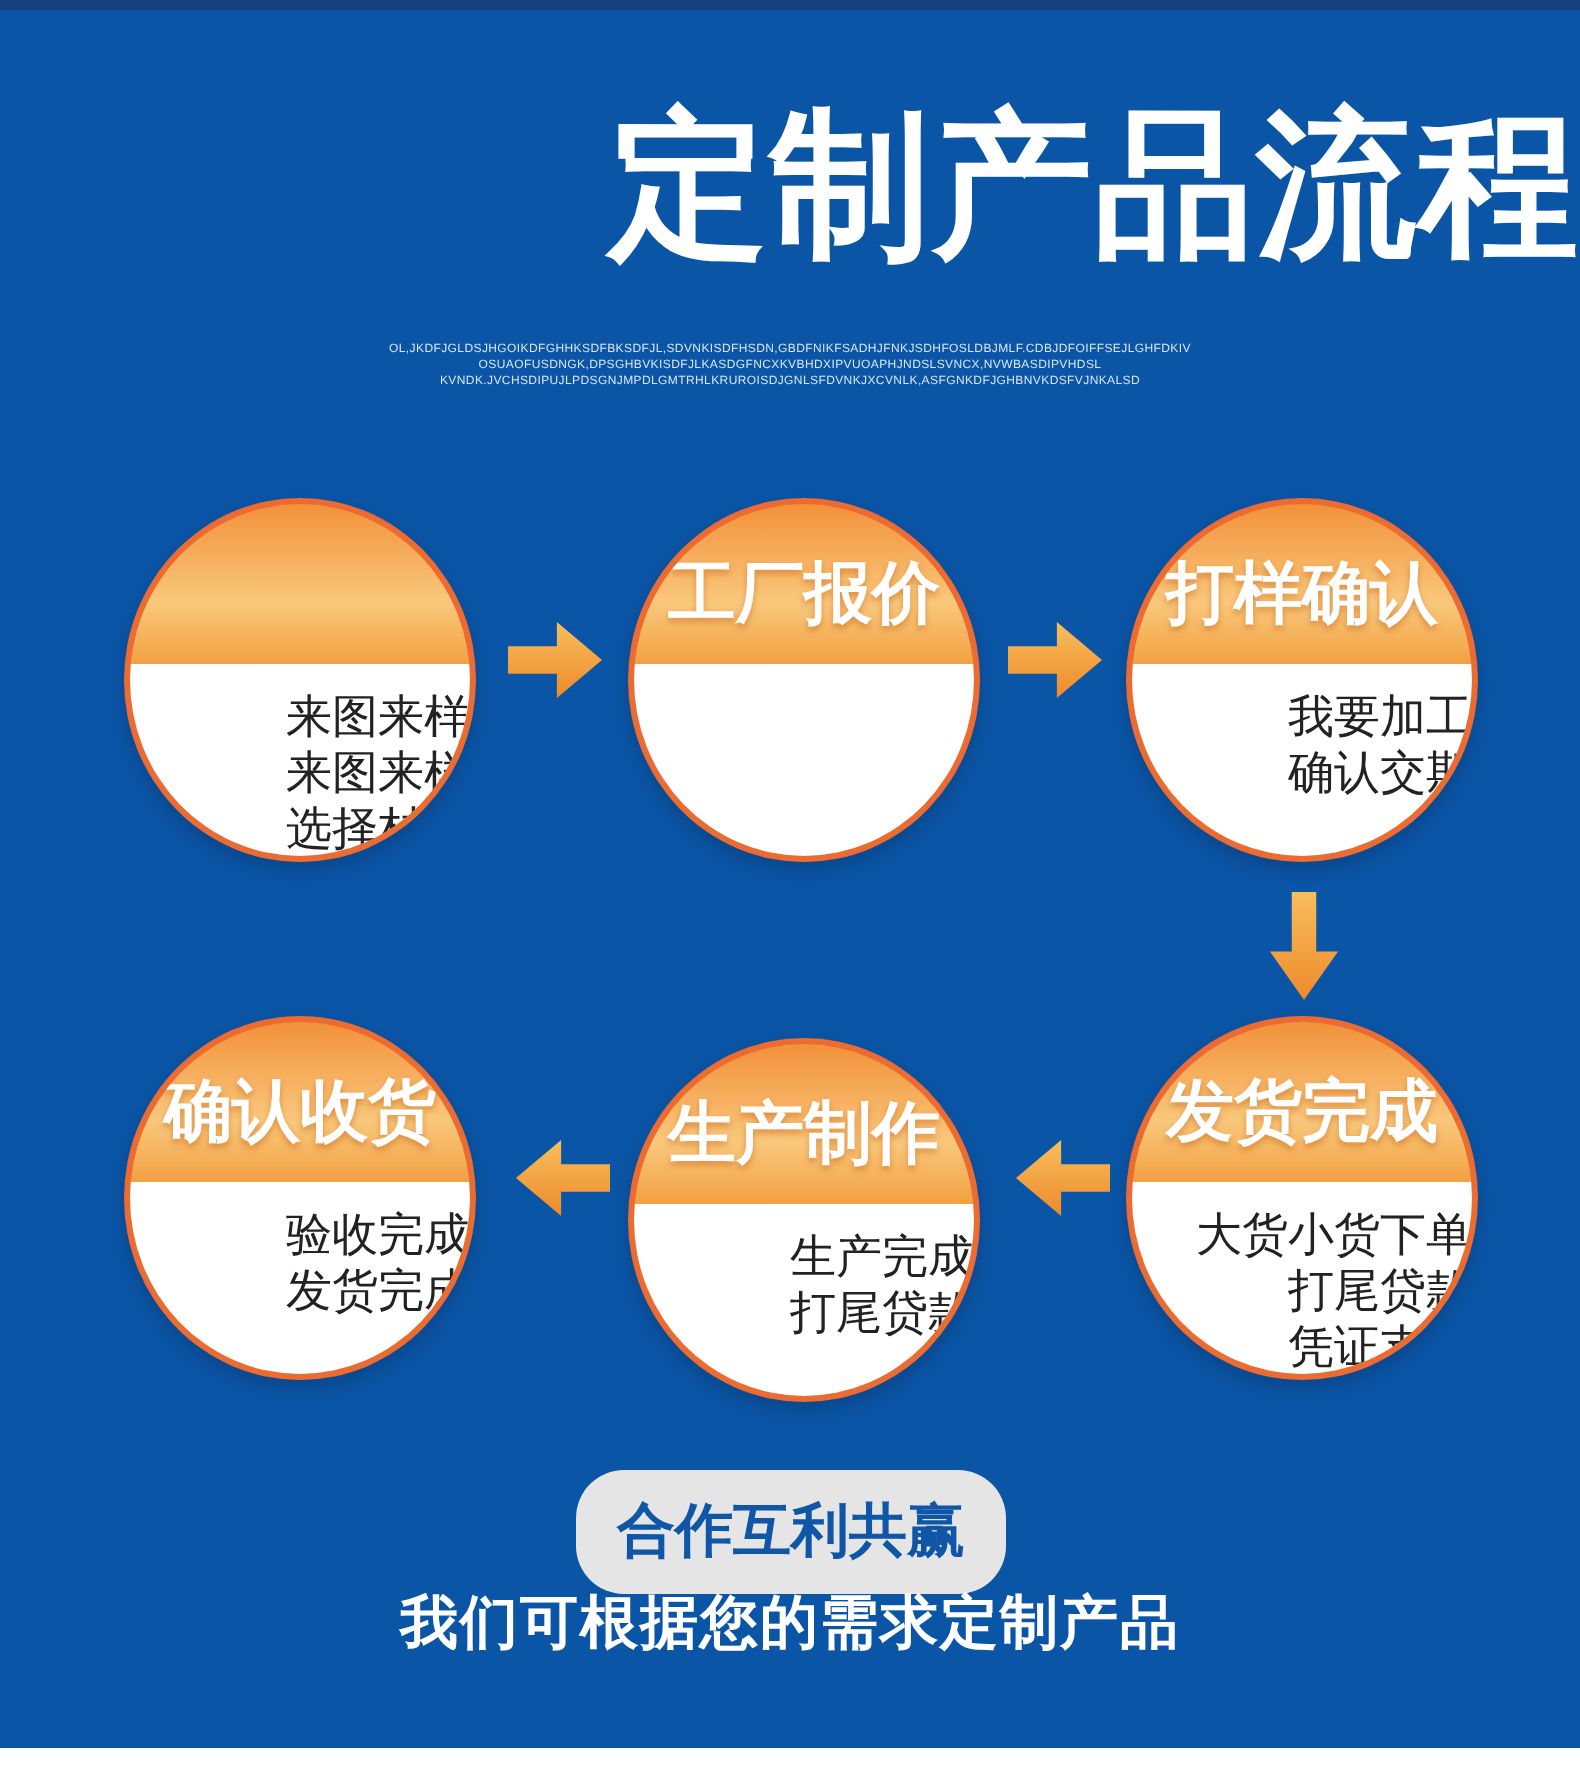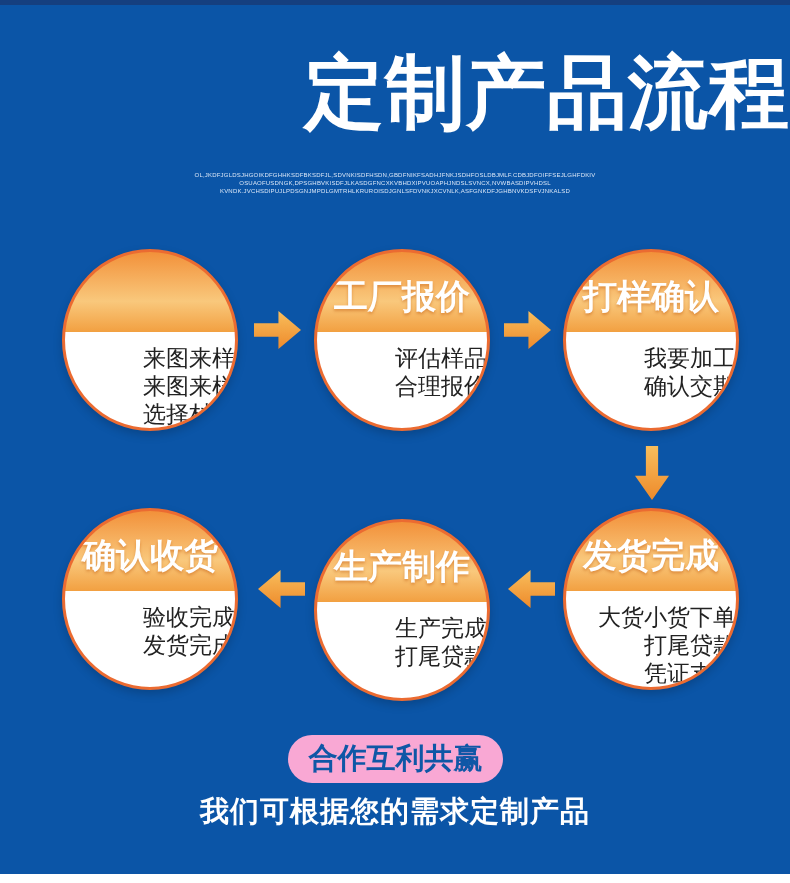--- a/index.html
+++ b/index.html
@@ -83,22 +83,22 @@
     clip-path: polygon(32% 0, 68% 0, 68% 55%, 100% 55%, 50% 100%, 0 55%, 32% 55%);
   }
   .pos-a1 { left: 254px; top: 311px; }
   .pos-a2 { left: 504px; top: 311px; }
   .pos-a3 { left: 635px; top: 446px; }
   .pos-a4 { left: 508px; top: 570px; }
   .pos-a5 { left: 258px; top: 570px; }
   
   .footer-badge {
     position: absolute; left: 288px; top: 735px;
-    width: 215px; height: 48px;
-    background: #f9a8d4; border-radius: 24px;
+    width: 215px; height: 62px;
+    background: #e5e5e5; border-radius: 24px;
     display: flex; align-items: center; justify-content: center;
     font-size: 29px; font-weight: bold; color: #0F57A6;
     white-space: nowrap;
   }
   .footer-tagline {
     position: absolute; top: 792px; left: 0; width: 100%;
     text-align: center;
     font-size: 29px; font-weight: bold; color: #FFFFFF;
     letter-spacing: 1px;
   }
@@ -123,24 +123,20 @@
       <span>来图来样</span>
       <span>来图来样</span>
       <span>选择材料</span>
     </div>
   </div>
 
   <div class="arrow arrow-right pos-a1"></div>
 
   <div class="circle pos-c2">
     <div class="circle-title">工厂报价</div>
-    <div class="circle-body">
-      <span>评估样品</span>
-      <span>合理报价</span>
-    </div>
   </div>
 
   <div class="arrow arrow-right pos-a2"></div>
 
   <div class="circle pos-c3">
     <div class="circle-title">打样确认</div>
     <div class="circle-body">
       <span>我要加工</span>
       <span>确认交期</span>
     </div>

